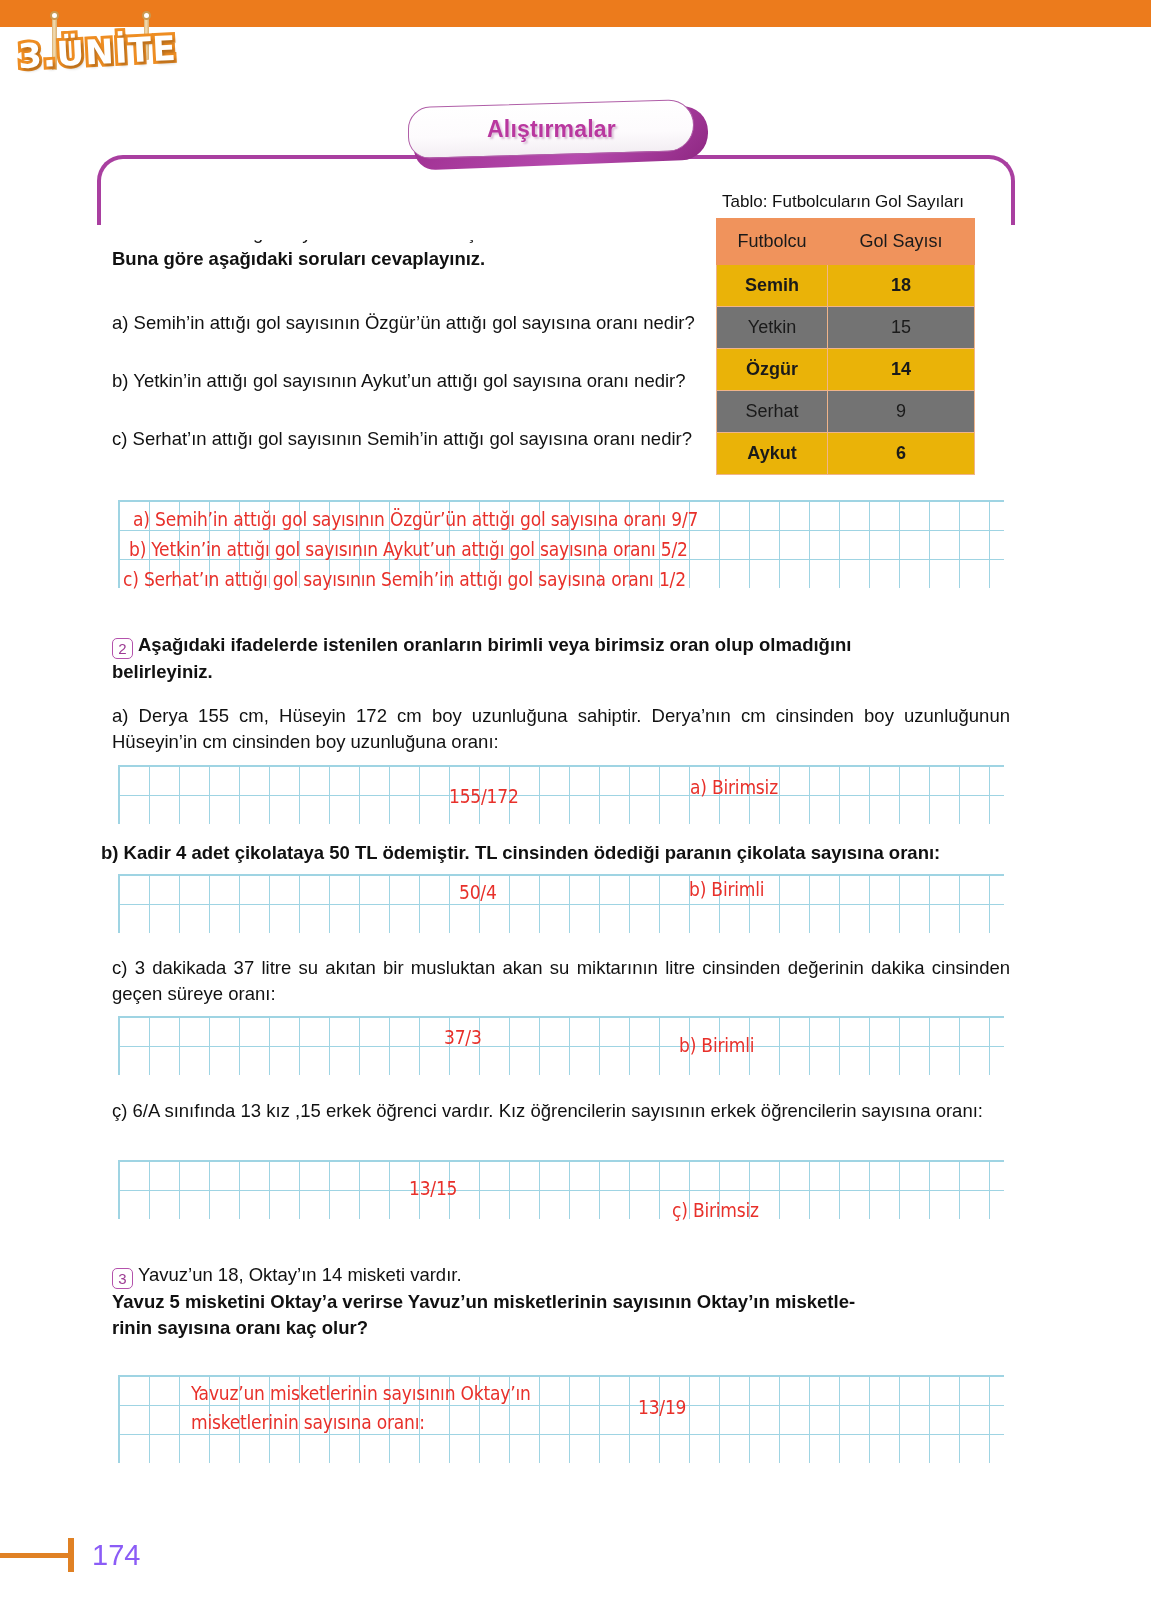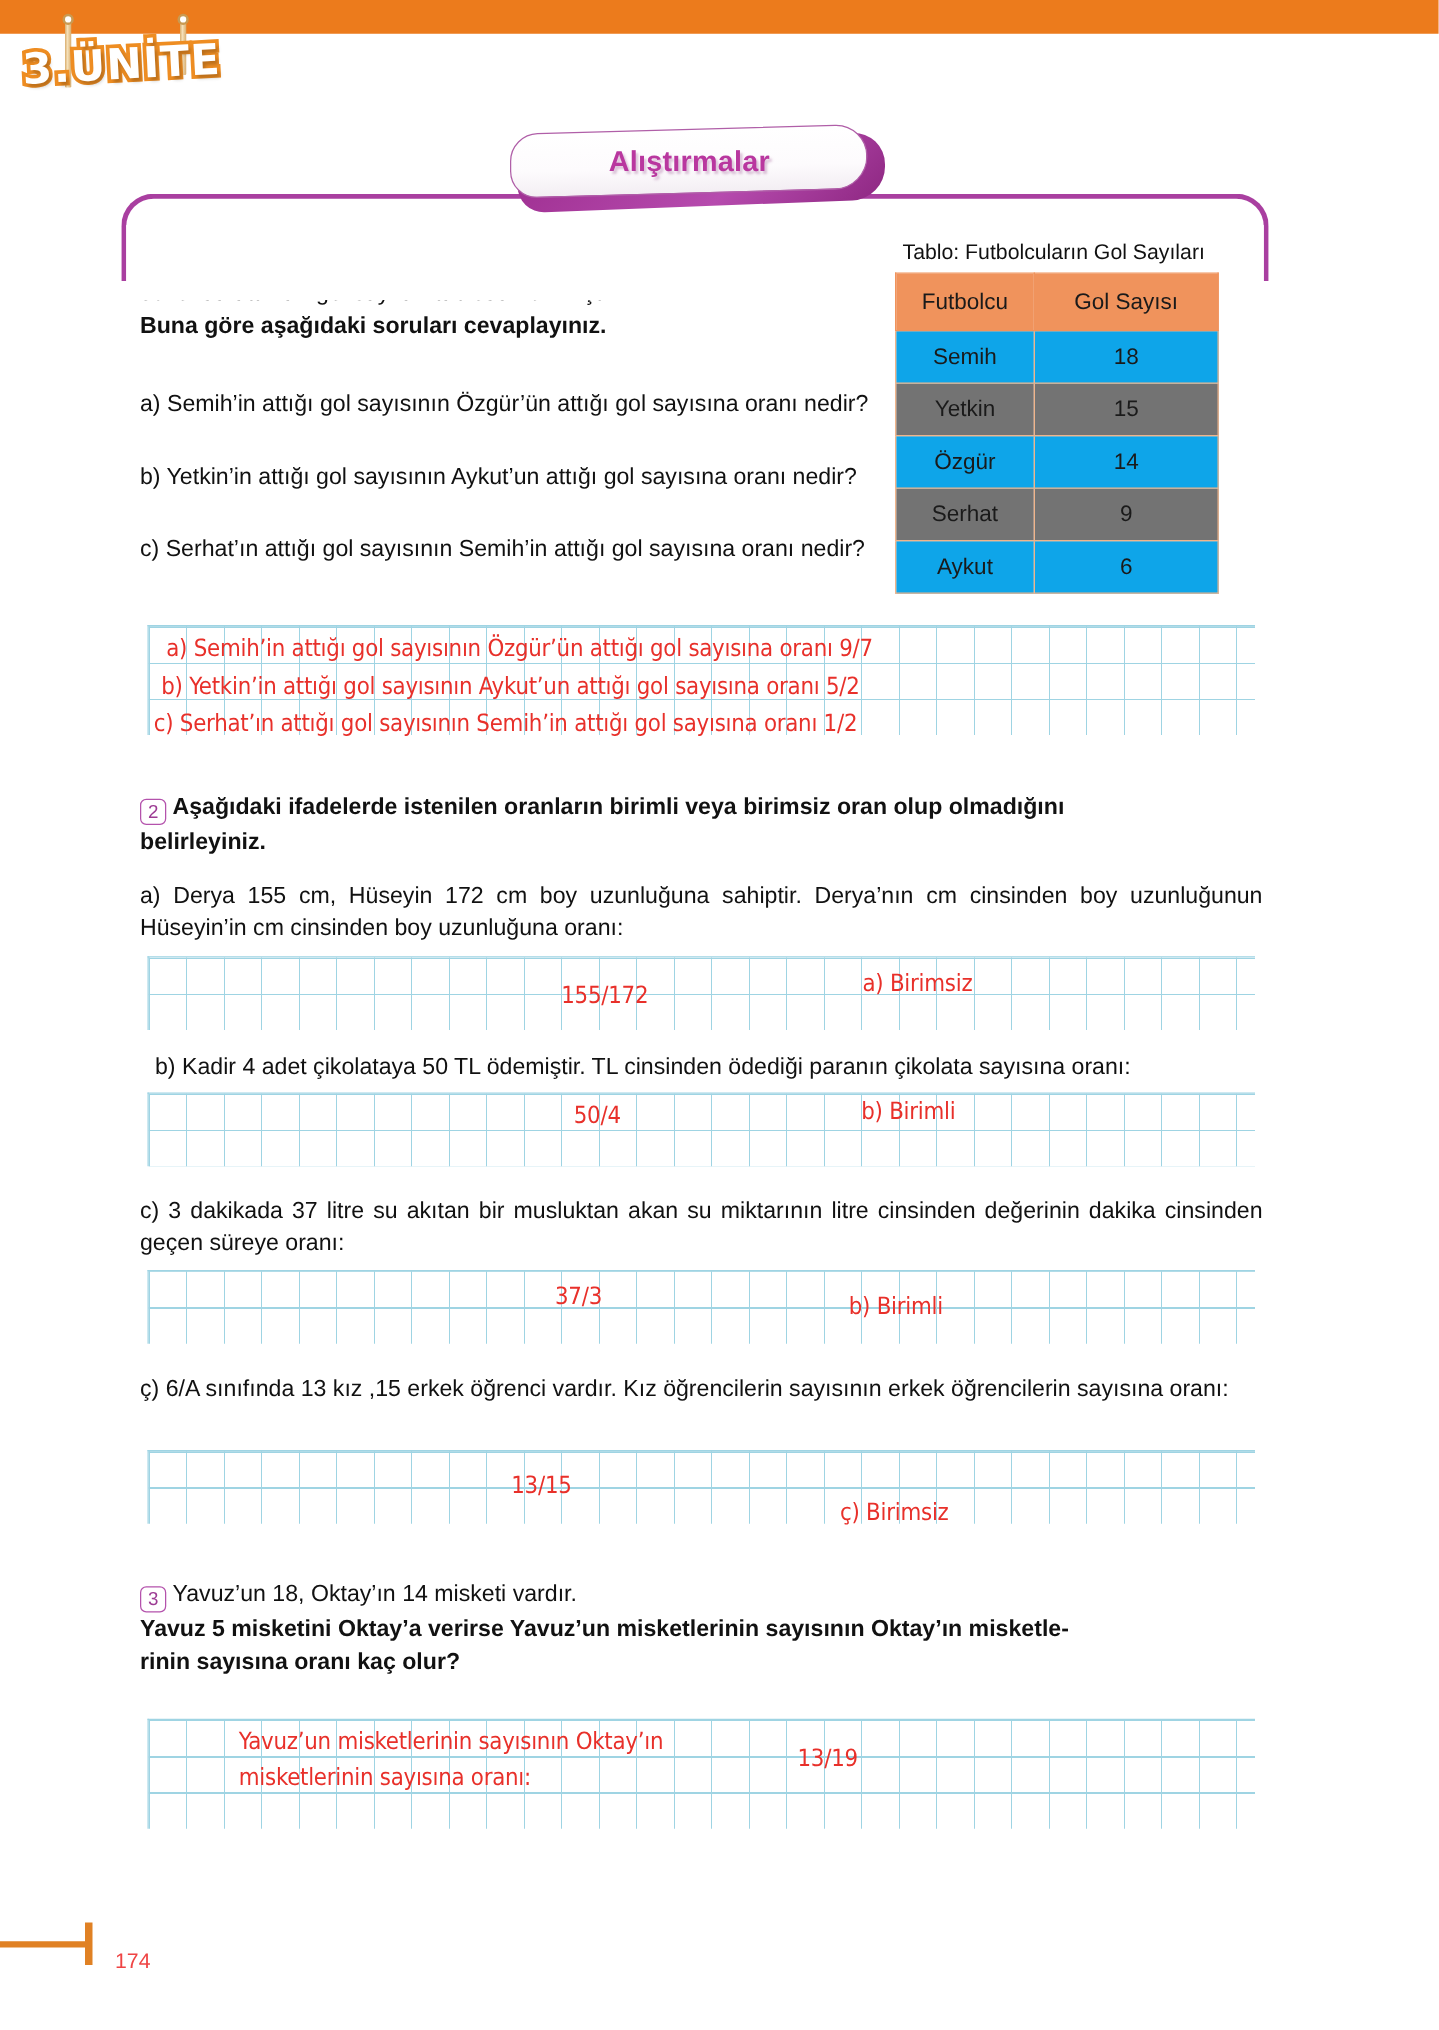--- a/index.html
+++ b/index.html
@@ -158,21 +158,21 @@
     border: 1px solid #f0b48a;
     color: #1a1a1a;
     font-weight: normal;
   }
   table.goals thead th {
     background: #F0935C;
     border-color: #F0935C;
     font-size: 18px;
     padding: 12px 4px;
   }
-  table.goals tbody tr.odd td { background: #0ea5e9; }
+  table.goals tbody tr.odd td { background: #eab308; font-weight: bold; }
   table.goals tbody tr.even td { background: #737373; }
   table.goals col.c1 { width: 43%; }
 
   
   .gridbox {
     position: absolute;
     background:
       repeating-linear-gradient(to right, #9fd4e3 0 1px, transparent 1px 30px),
       repeating-linear-gradient(to bottom, #9fd4e3 0 1px, transparent 1px 29px);
     background-color: #ffffff;
@@ -207,24 +207,23 @@
   }
   .foot-tick {
     position: absolute;
     left: 68px; top: 1538px;
     width: 6px; height: 34px;
     background: #E08124;
   }
   .page-no {
     position: absolute;
     left: 92px; top: 1539px;
-    font-size: 17px;
-    color: #ef4444;
+    font-size: 29px;
+    color: #8b5cf6;
     font-weight: normal;
-    margin-top: 20px;
   }
 </style>
 </head>
 <body>
 
 <div class="top-band"></div>
 
 <div class="unit-hanger">
   <div class="string s1"></div>
   <div class="string s2"></div>
@@ -297,21 +296,21 @@
 <div class="q-block" style="left:112px; top:632px; width:898px;">
   <span class="qnum">2</span><span class="bold">Aşağıdaki ifadelerde istenilen oranların birimli veya birimsiz oran olup olmadığını</span>
   <div class="bold">belirleyiniz.</div>
 </div>
 
 <div class="q-block just" style="left:112px; top:703px; width:898px;">a) Derya 155 cm, Hüseyin 172 cm boy uzunluğuna sahiptir. Derya’nın cm cinsinden boy uzunluğunun Hüseyin’in cm cinsinden boy uzunluğuna oranı:</div>
 <div class="gridbox" style="left:118px; top:765px; width:886px; height:59px;"></div>
 <div class="ink" style="left:449px; top:785px;">155/172</div>
 <div class="ink" style="left:690px; top:776px;">a) Birimsiz</div>
 
-<div class="q-block just" style="left:124px; top:840px; width:898px;">b) Kadir 4 adet çikolataya 50 TL ödemiştir. TL cinsinden ödediği paranın çikolata sayısına  oranı:</div>
+<div class="q-block just" style="left:101px; top:840px; width:898px;font-weight:bold;">b) Kadir 4 adet çikolataya 50 TL ödemiştir. TL cinsinden ödediği paranın çikolata sayısına  oranı:</div>
 <div class="gridbox" style="left:118px; top:874px; width:886px; height:59px;"></div>
 <div class="ink" style="left:459px; top:881px;">50/4</div>
 <div class="ink" style="left:689px; top:878px;">b) Birimli</div>
 
 <div class="q-block just" style="left:112px; top:955px; width:898px;">c) 3 dakikada 37 litre su akıtan bir musluktan akan su miktarının litre cinsinden değerinin dakika cinsinden geçen süreye oranı:</div>
 <div class="gridbox" style="left:118px; top:1016px; width:886px; height:59px;"></div>
 <div class="ink" style="left:444px; top:1026px;">37/3</div>
 <div class="ink" style="left:679px; top:1034px;">b) Birimli</div>
 
 <div class="q-block just" style="left:112px; top:1098px; width:898px;">ç) 6/A sınıfında 13 kız ,15 erkek öğrenci vardır. Kız öğrencilerin sayısının erkek öğrencilerin sayısına oranı:</div>

